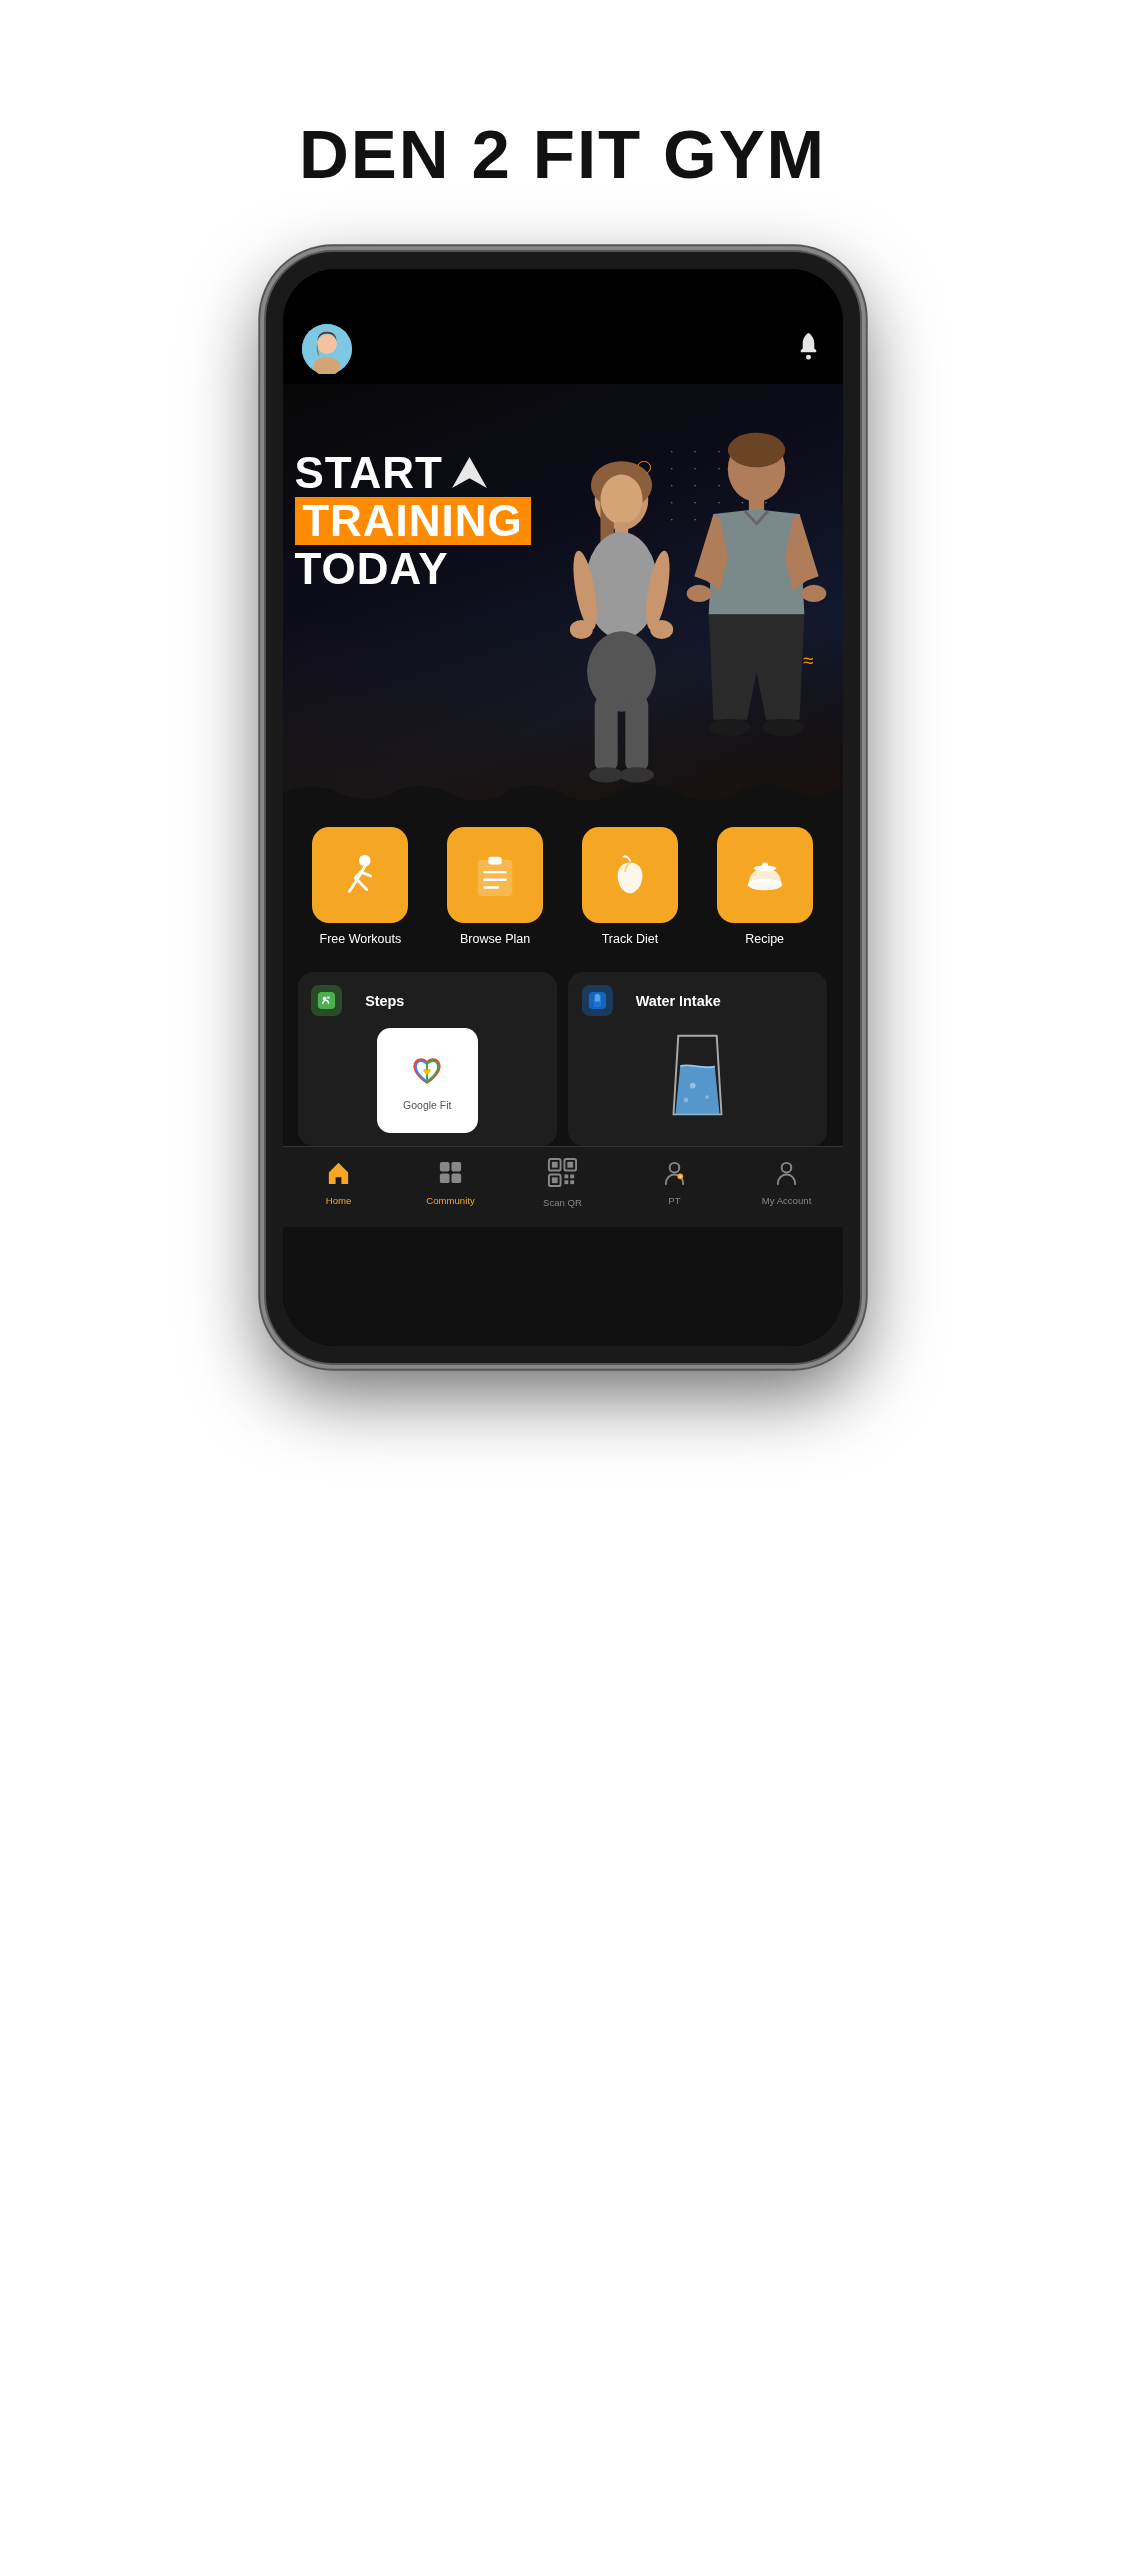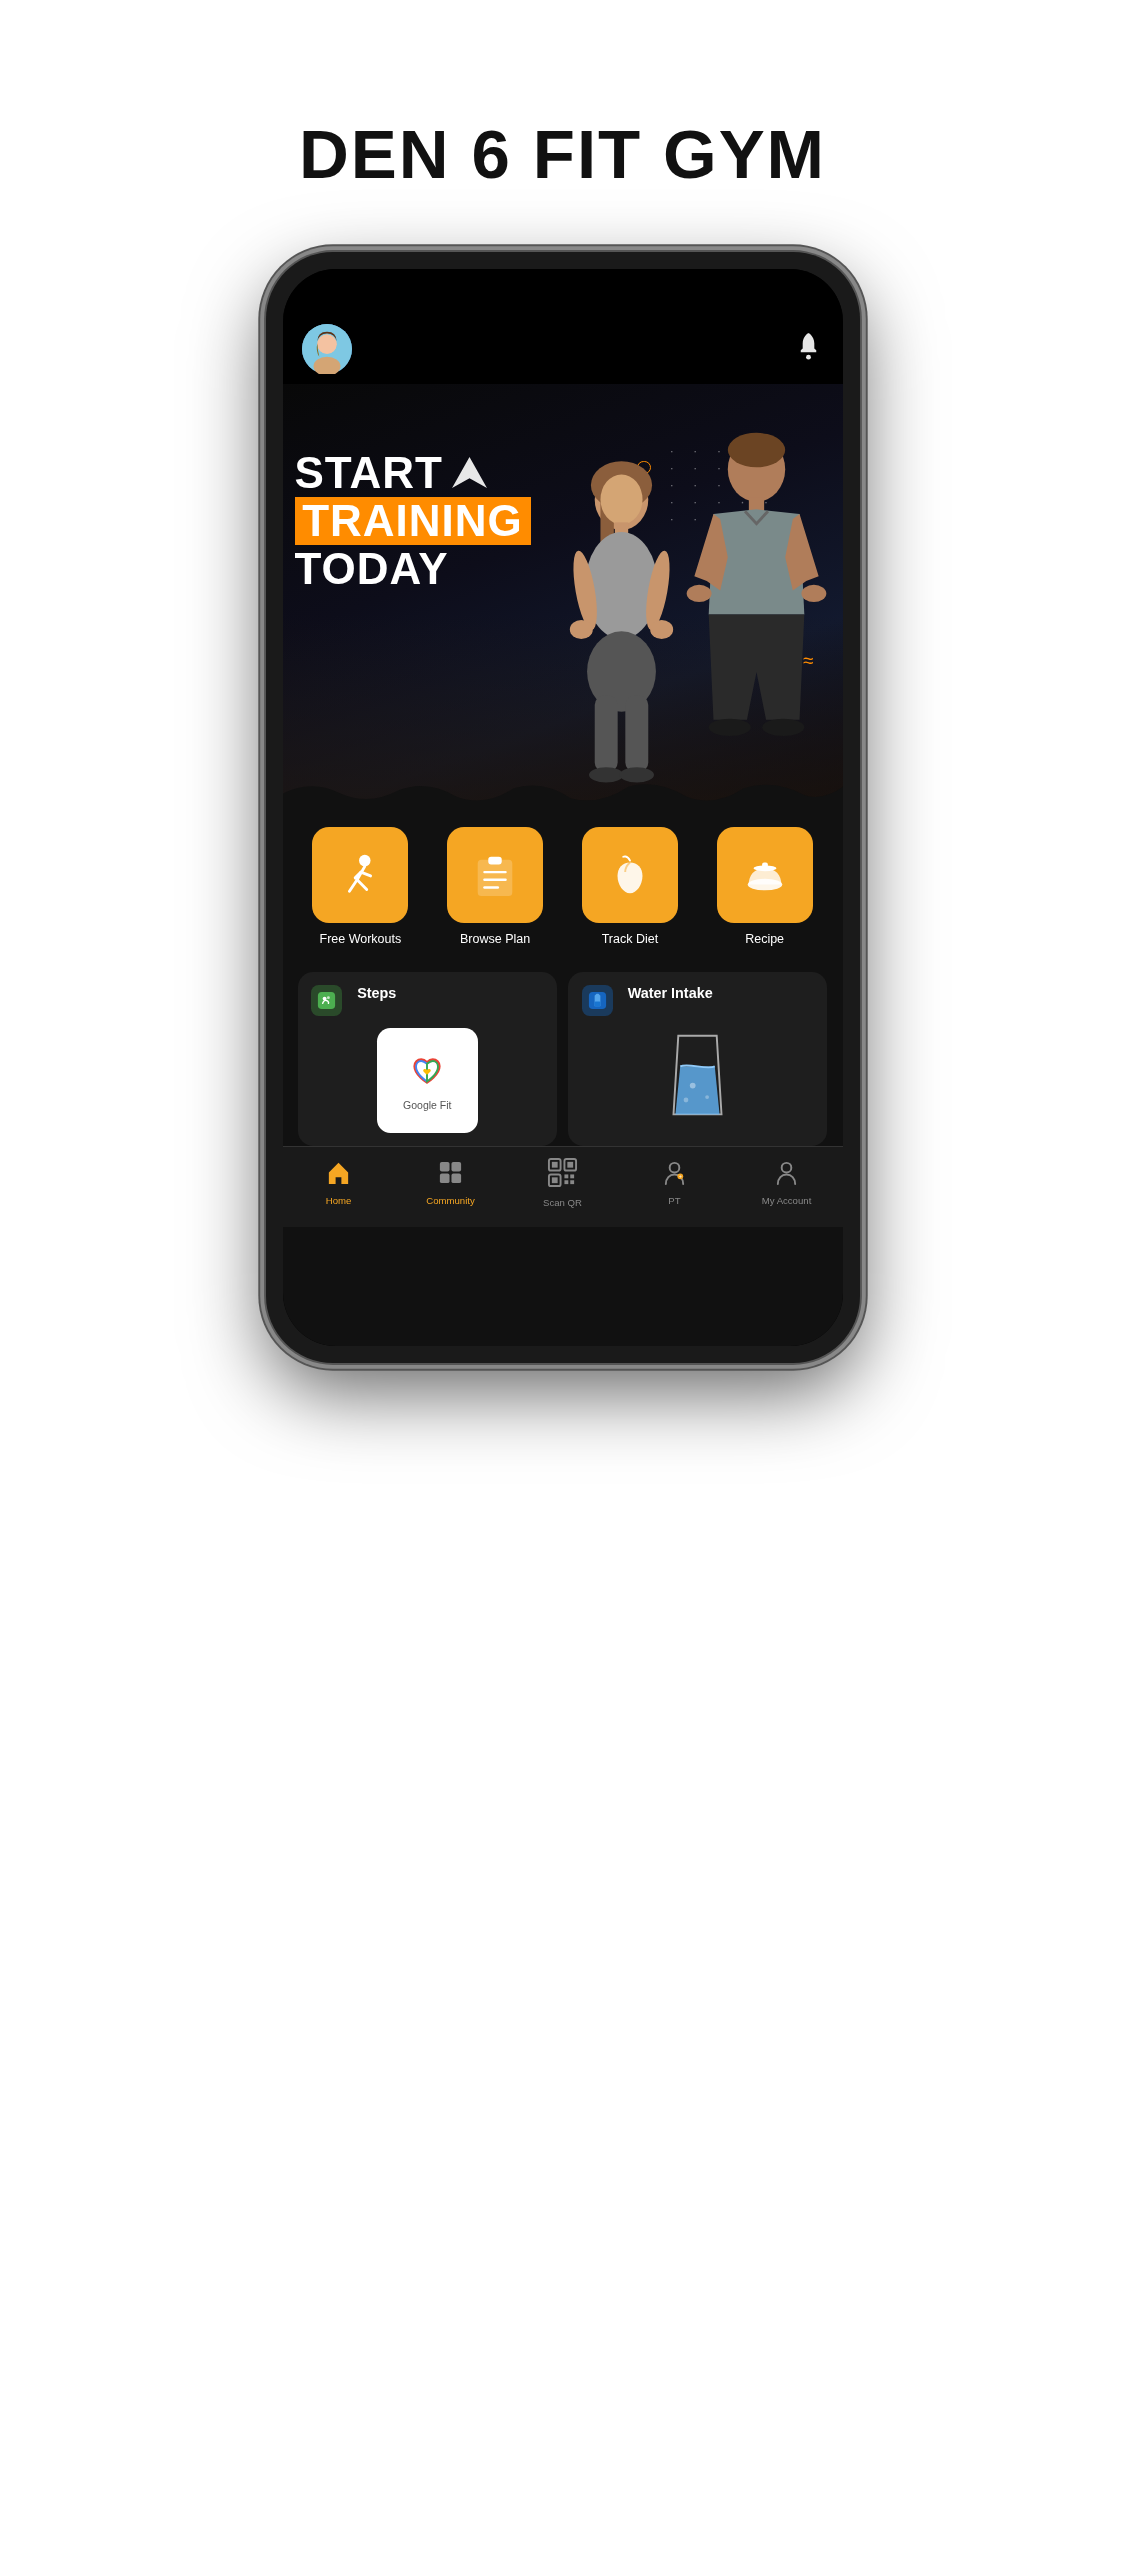--- a/index.html
+++ b/index.html
@@ -259,21 +259,22 @@
     .widget-card {
       flex: 1;
       background: #1e1e1e;
       border-radius: 15.3px;
       padding: 13.4px;
       min-height: 134px;
     }
 
     .widget-header {
       display: flex;
-      gap: 15px;
+      align-items: center;
+      gap: 23px;
       margin-bottom: 11.5px;
     }
 
     .widget-icon {
       width: 31px;
       height: 31px;
       border-radius: 7.7px;
       display: flex;
       align-items: center;
       justify-content: center;
@@ -359,21 +360,21 @@
       position: absolute;
       bottom: -1.9px;
       left: 0;
       width: 100%;
       z-index: 6;
     }
   </style>
 </head>
 <body>
 
-<h1 class="app-title">DEN 6 FIT GYM</h1>
+<h1 class="app-title">DEN 2 FIT GYM</h1>
 
 <div class="phone-shell">
   <div class="phone-inner">
 
     <div class="notch-area"></div>
 
     <div class="status-bar"></div>
 
     <div class="screen">
 

